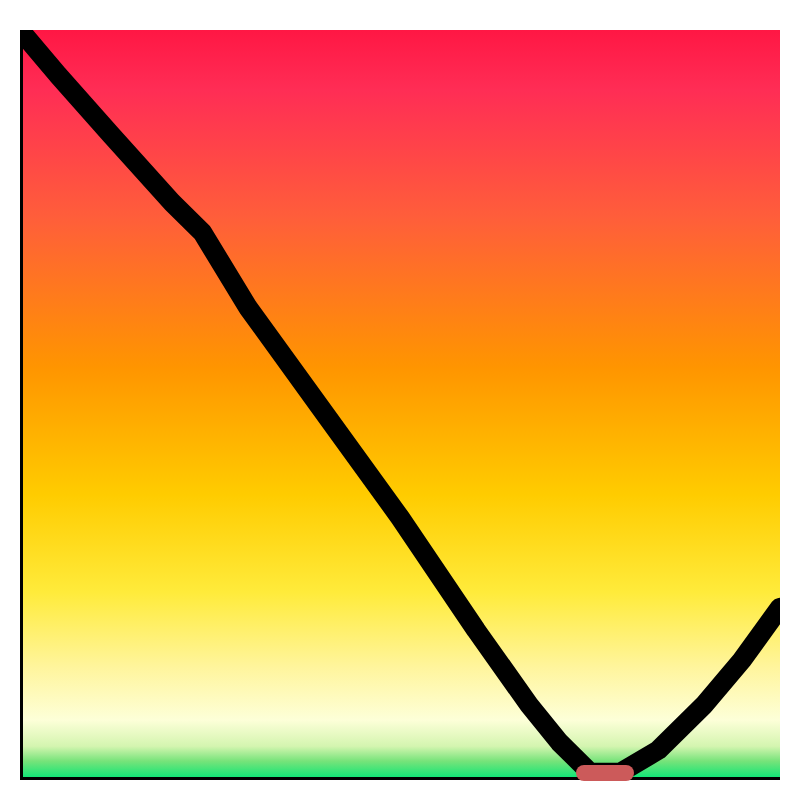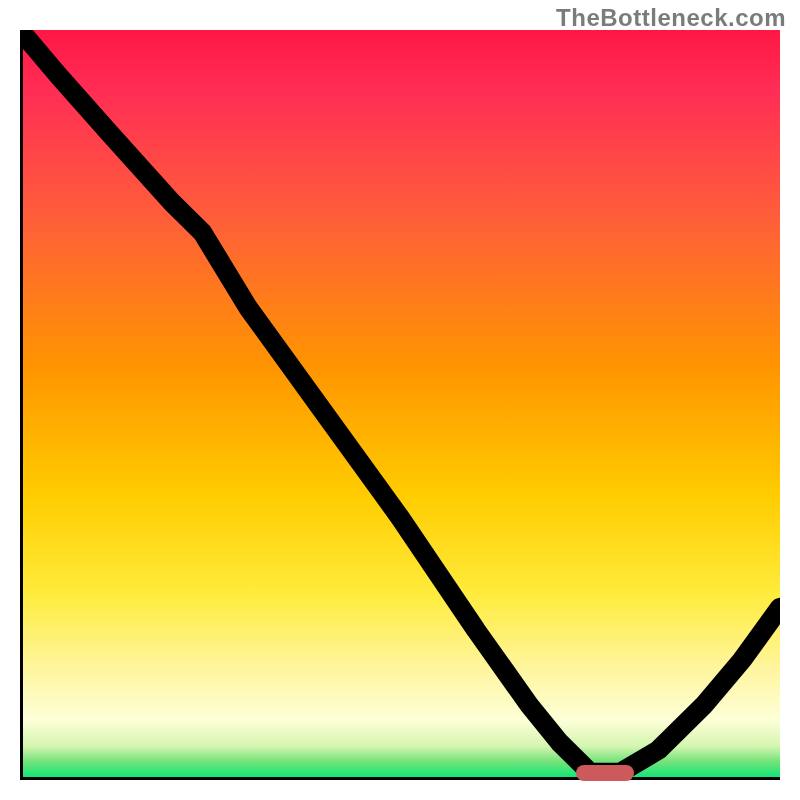--- a/index.html
+++ b/index.html
@@ -80,21 +80,20 @@
     height: 16px;
     background: #cc5a5a;
     border-radius: 8px;
     transform: translate(-50%, -50%);
   }
 </style>
 </head>
 <body>
 
 <div class="container">
-  <div class="watermark">TheBottleneck.com</div>
 
   <div class="plot-area">
     <div class="gradient-bg"></div>
 
     <svg class="curve" viewBox="0 0 100 100" preserveAspectRatio="none">
       <path id="curve-path" d="M0.00 0.00 L5.00 6.00 L12.00 14.00 L20.00 23.00 L24.00 27.00 L30.00 37.00 L40.00 51.00 L50.00 65.00 L60.00 80.00 L67.00 90.00 L71.00 95.00 L75.00 99.00 L79.00 99.00 L84.00 96.00 L90.00 90.00 L95.00 84.00 L100.00 77.00"></path>
     </svg>
 
     <div class="axes"></div>
 

